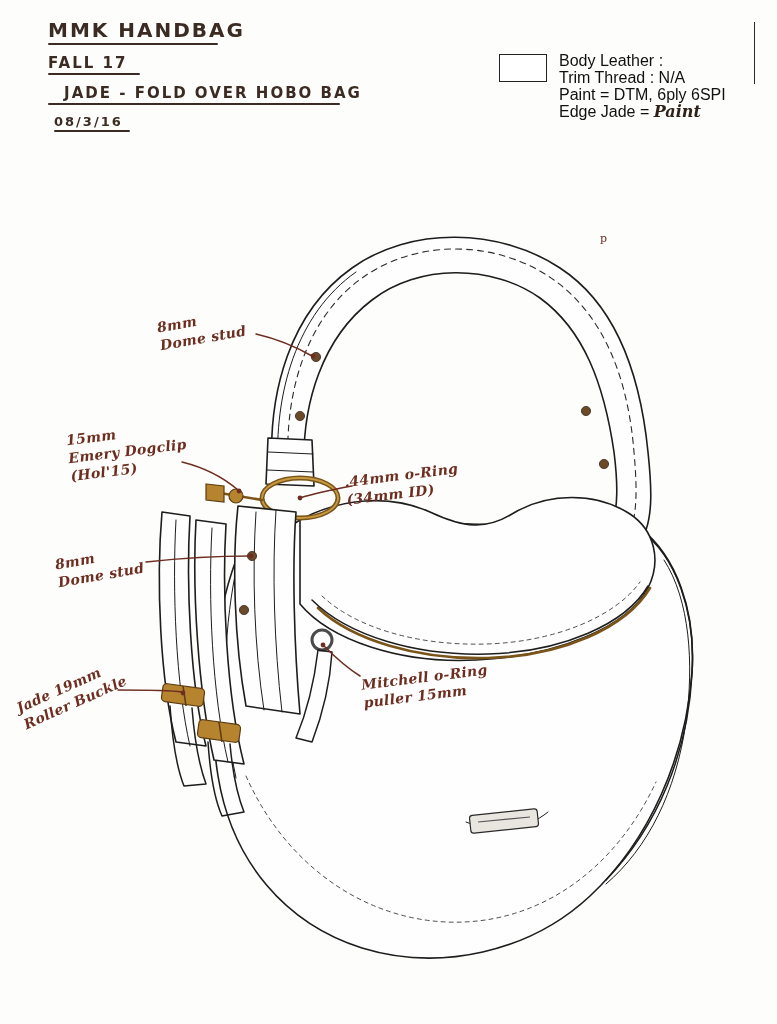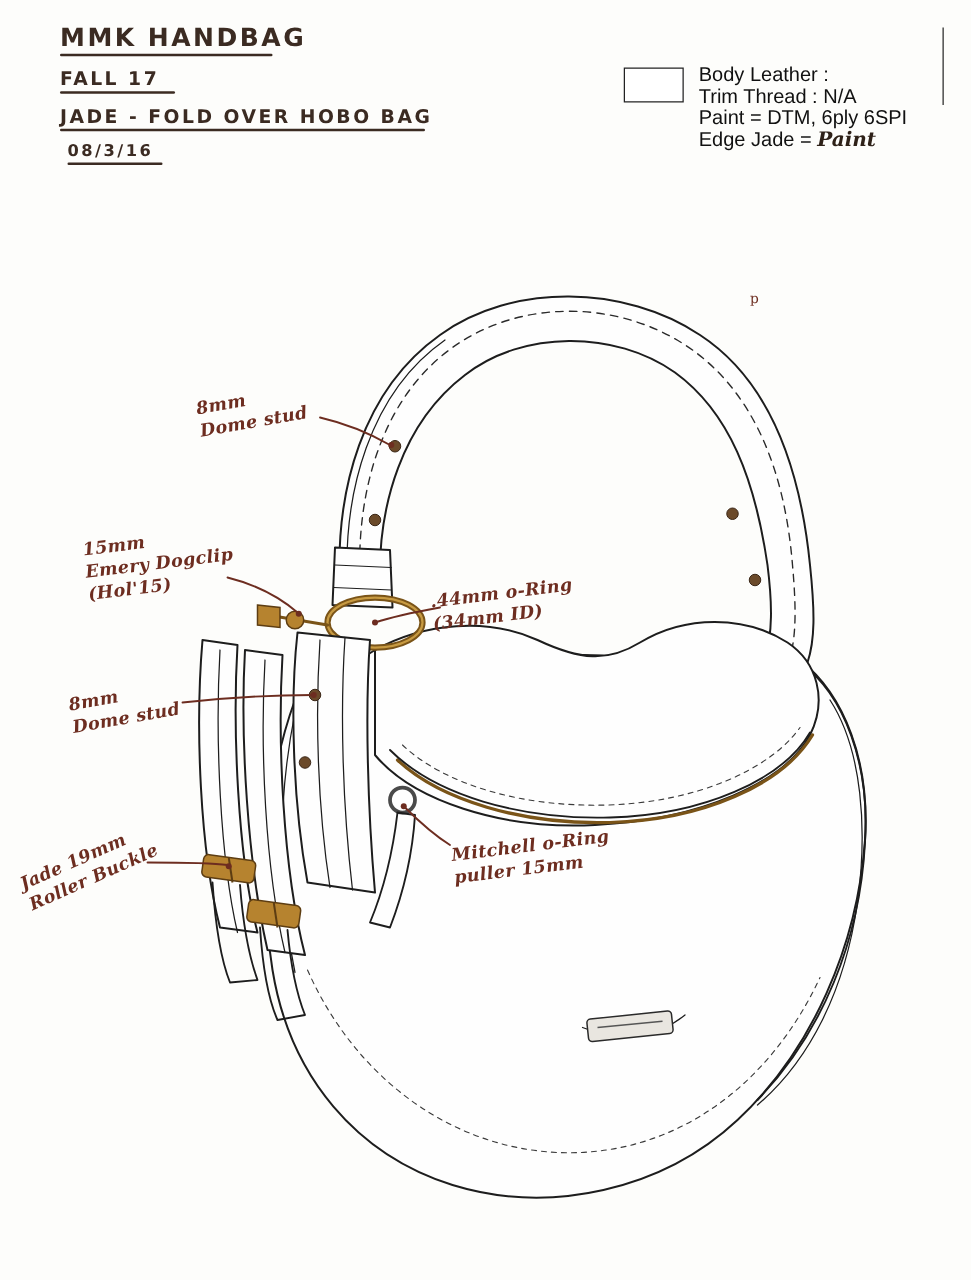--- a/index.html
+++ b/index.html
@@ -41,21 +41,21 @@
     left: 0;
     bottom: 0;
     height: 1.6px;
     background: #3b2b22;
     border-radius: 1px;
   }
   .l1 { font-size: 20px; }
   .l1::after { width: 170px; }
   .l2 { font-size: 15px; }
   .l2::after { width: 92px; }
-  .l3 { font-size: 15px; }
+  .l3 { font-size: 15px; text-align: center; }
   .l3::after { width: 292px; }
   .l4 { font-size: 13px; margin-left: 6px; }
   .l4::after { width: 76px; left: 0px; }
 
   
   .spec {
     position: absolute;
     left: 535px;
     top: 52px;
     font-size: 16px;

